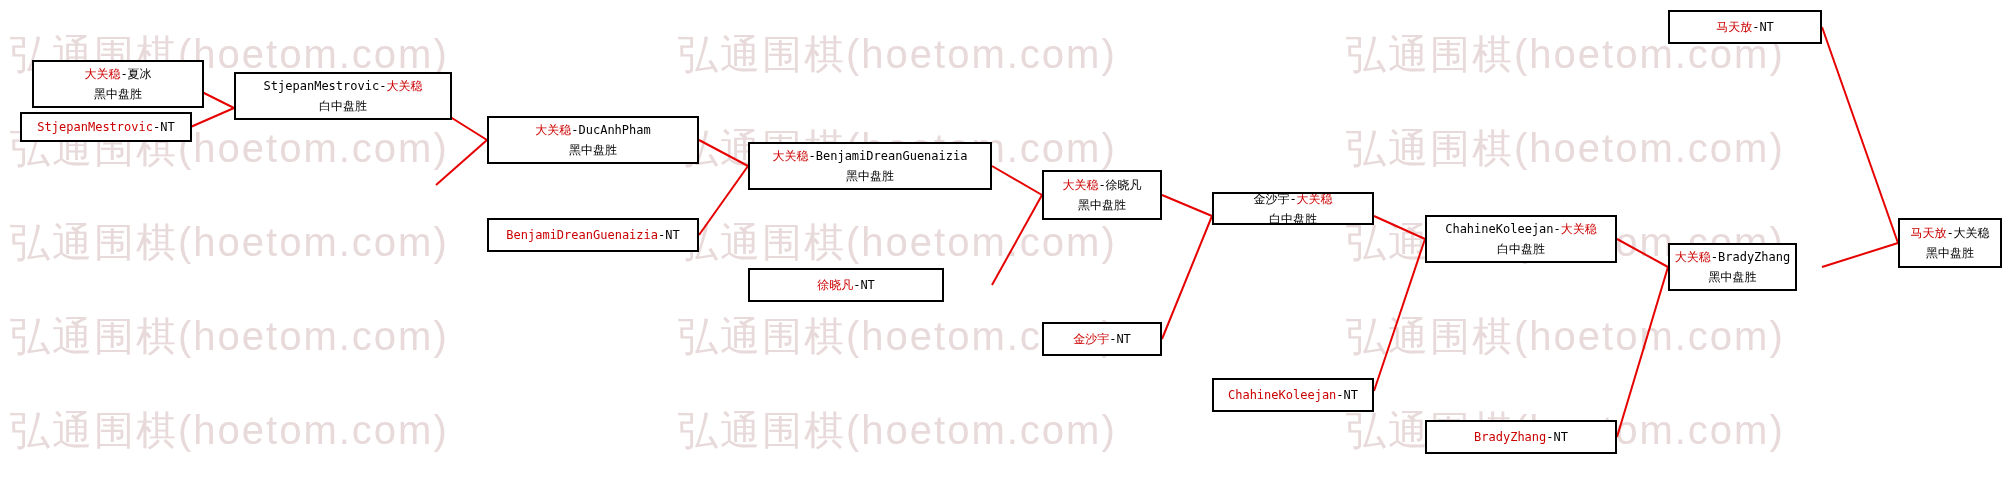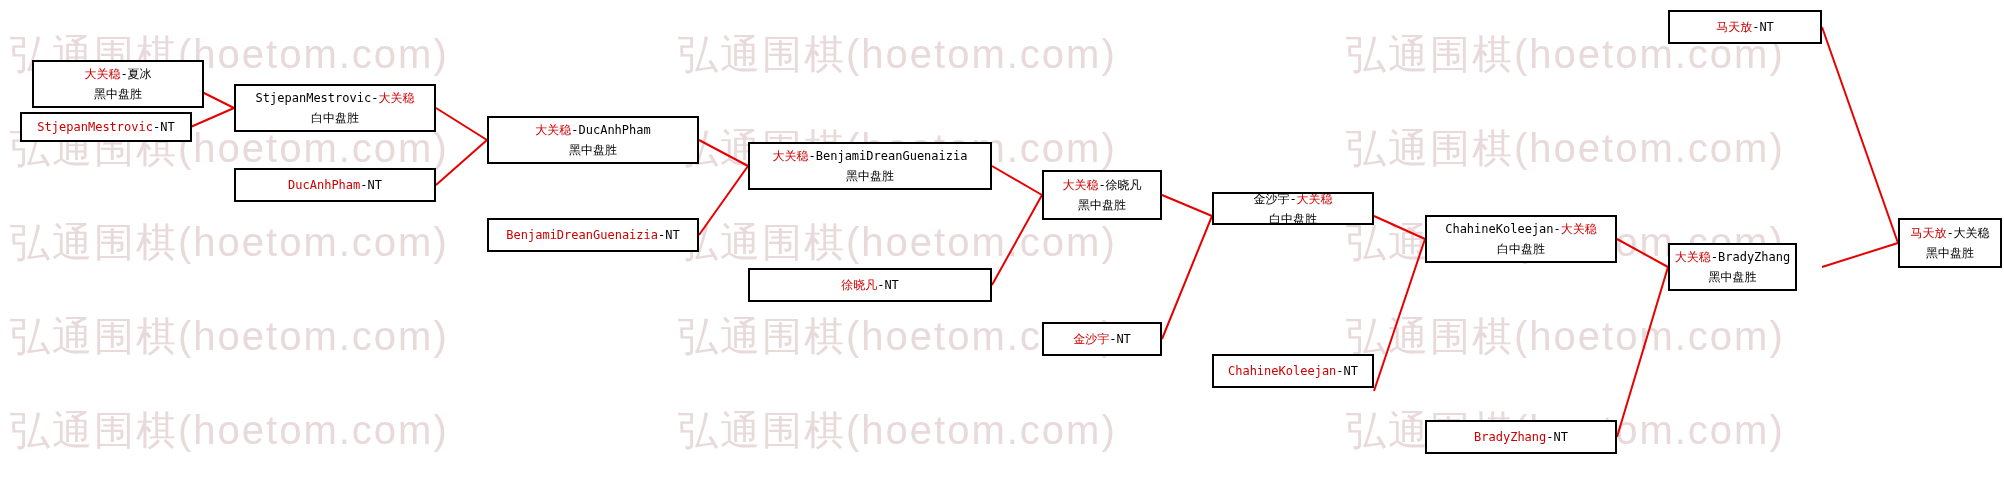--- a/index.html
+++ b/index.html
@@ -70,57 +70,54 @@
     </div>
 
   <div class="box" id="m1" style="left:32px;top:60px;width:172px;height:48px">
     <div><span class="red">大关稳</span><span>-</span><span>夏冰</span></div>
     <div class="result">黑中盘胜</div>
   </div>
   <div class="box" id="m2" style="left:20px;top:112px;width:172px;height:30px">
     <div><span class="red">StjepanMestrovic</span><span>-</span><span>NT</span></div>
   </div>
 
-  <div class="box" id="m3" style="left:234px;top:84px;width:202px;height:48px">
+  <div class="box" id="m3" style="left:234px;top:72px;width:218px;height:48px">
     <div><span>StjepanMestrovic</span><span>-</span><span class="red">大关稳</span></div>
     <div class="result">白中盘胜</div>
-  </div>
-  <div class="box" id="m4" style="left:234px;top:168px;width:202px;height:34px">
-    <div><span class="red">DucAnhPham</span><span>-</span><span>NT</span></div>
   </div>
 
   <div class="box" id="m5" style="left:487px;top:116px;width:212px;height:48px">
     <div><span class="red">大关稳</span><span>-</span><span>DucAnhPham</span></div>
     <div class="result">黑中盘胜</div>
   </div>
   <div class="box" id="m6" style="left:487px;top:218px;width:212px;height:34px">
     <div><span class="red">BenjamiDreanGuenaizia</span><span>-</span><span>NT</span></div>
   </div>
 
   <div class="box" id="m7" style="left:748px;top:142px;width:244px;height:48px">
     <div><span class="red">大关稳</span><span>-</span><span>BenjamiDreanGuenaizia</span></div>
     <div class="result">黑中盘胜</div>
   </div>
-  <div class="box" id="m8" style="left:748px;top:268px;width:244px;height:34px">
+  <div class="box" id="m8" style="left:748px;top:268px;width:196px;height:34px">
     <div><span class="red">徐晓凡</span><span>-</span><span>NT</span></div>
   </div>
 
   <div class="box" id="m9" style="left:1042px;top:170px;width:120px;height:50px">
     <div><span class="red">大关稳</span><span>-</span><span>徐晓凡</span></div>
     <div class="result">黑中盘胜</div>
   </div>
   <div class="box" id="m10" style="left:1042px;top:322px;width:120px;height:34px">
     <div><span class="red">金沙宇</span><span>-</span><span>NT</span></div>
   </div>
 
   <div class="box" id="m11" style="left:1212px;top:192px;width:162px;height:33px">
     <div><span>金沙宇</span><span>-</span><span class="red">大关稳</span></div>
     <div class="result">白中盘胜</div>
   </div>
-  <div class="box" id="m12" style="left:1212px;top:354px;width:162px;height:34px">
+  <div class="box" id="m12" style="left:1212px;top:378px;width:162px;height:34px">
     <div><span class="red">ChahineKoleejan</span><span>-</span><span>NT</span></div>
   </div>
 
   <div class="box" id="m13" style="left:1425px;top:215px;width:192px;height:48px">
     <div><span>ChahineKoleejan</span><span>-</span><span class="red">大关稳</span></div>
     <div class="result">白中盘胜</div>
   </div>
   <div class="box" id="m14" style="left:1425px;top:420px;width:192px;height:34px">
     <div><span class="red">BradyZhang</span><span>-</span><span>NT</span></div>
   </div>

